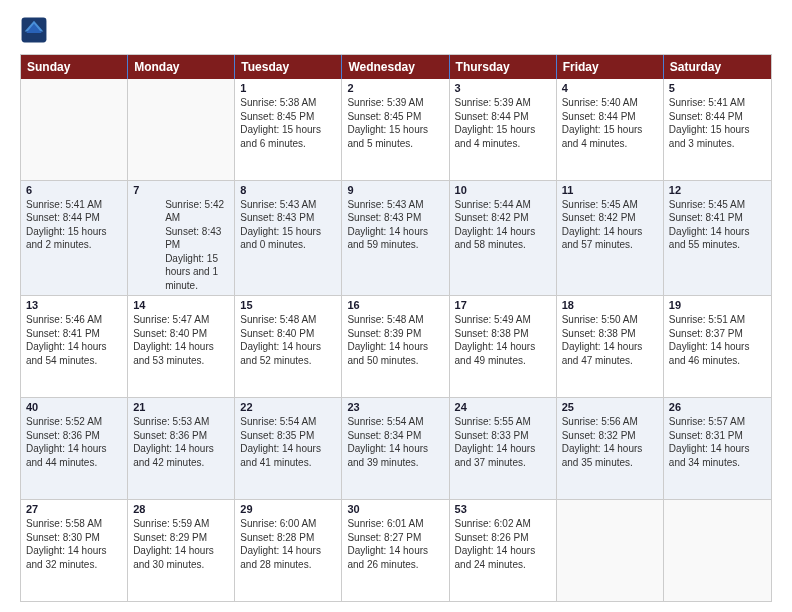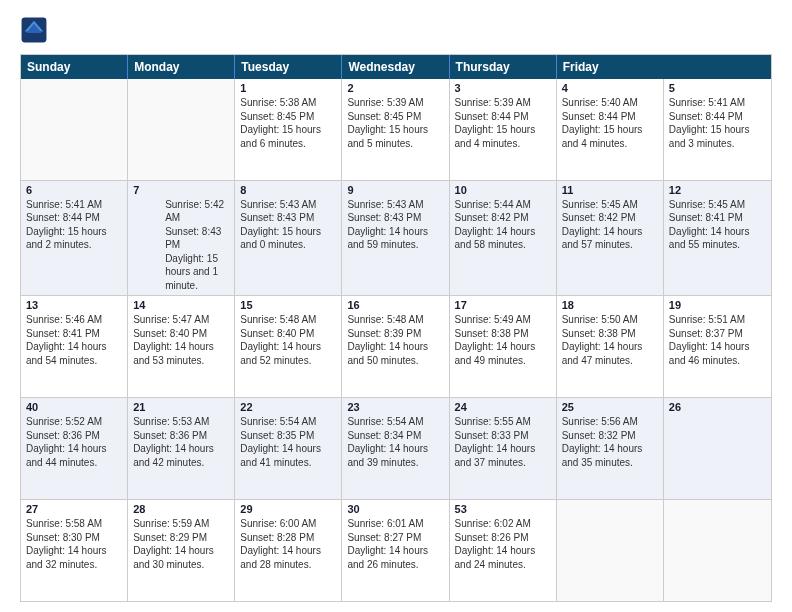--- a/index.html
+++ b/index.html
@@ -53,21 +53,21 @@
     }
     .calendar {
       flex: 1;
       display: flex;
       flex-direction: column;
       border: 1px solid #ccc;
     }
     .cal-header {
       display: grid;
       grid-template-columns: repeat(7, 1fr);
-      background: #0c4a6e;
+      background: #7f1d1d;
     }
     .cal-header-cell {
       color: #fff;
       font-size: 12px;
       font-weight: bold;
       padding: 5px 6px;
       border-right: 1px solid #4a7fd4;
     }
     .cal-header-cell:last-child { border-right: none; }
     .cal-body {
@@ -129,20 +129,21 @@
   </div>
 
   <div class="calendar">
     <div class="cal-header">
     <div class="cal-header-cell">Sunday</div>
         <div class="cal-header-cell">Monday</div>
         <div class="cal-header-cell">Tuesday</div>
         <div class="cal-header-cell">Wednesday</div>
         <div class="cal-header-cell">Thursday</div>
         <div class="cal-header-cell">Friday</div>
+        <div class="cal-header-cell">Saturday</div>
       </div>
     <div class="cal-body">
     <div class="cal-row">
           <div class="cal-cell empty"></div>
           <div class="cal-cell empty"></div>
           <div class="cal-cell">
             <div class="day-num">1</div>
             <div class="day-info" style="white-space: pre-line;">Sunrise: 5:38 AM
 Sunset: 8:45 PM
 Daylight: 15 hours and 6 minutes.</div>
@@ -292,20 +293,23 @@
 Daylight: 14 hours and 37 minutes.</div>
           </div>
           <div class="cal-cell alt-row">
             <div class="day-num">25</div>
             <div class="day-info" style="white-space: pre-line;">Sunrise: 5:56 AM
 Sunset: 8:32 PM
 Daylight: 14 hours and 35 minutes.</div>
           </div>
           <div class="cal-cell alt-row">
             <div class="day-num">26</div>
+            <div class="day-info" style="white-space: pre-line;">Sunrise: 5:57 AM
+Sunset: 8:31 PM
+Daylight: 14 hours and 34 minutes.</div>
           </div>
         </div>
         <div class="cal-row">
           <div class="cal-cell">
             <div class="day-num">27</div>
             <div class="day-info" style="white-space: pre-line;">Sunrise: 5:58 AM
 Sunset: 8:30 PM
 Daylight: 14 hours and 32 minutes.</div>
           </div>
           <div class="cal-cell">

